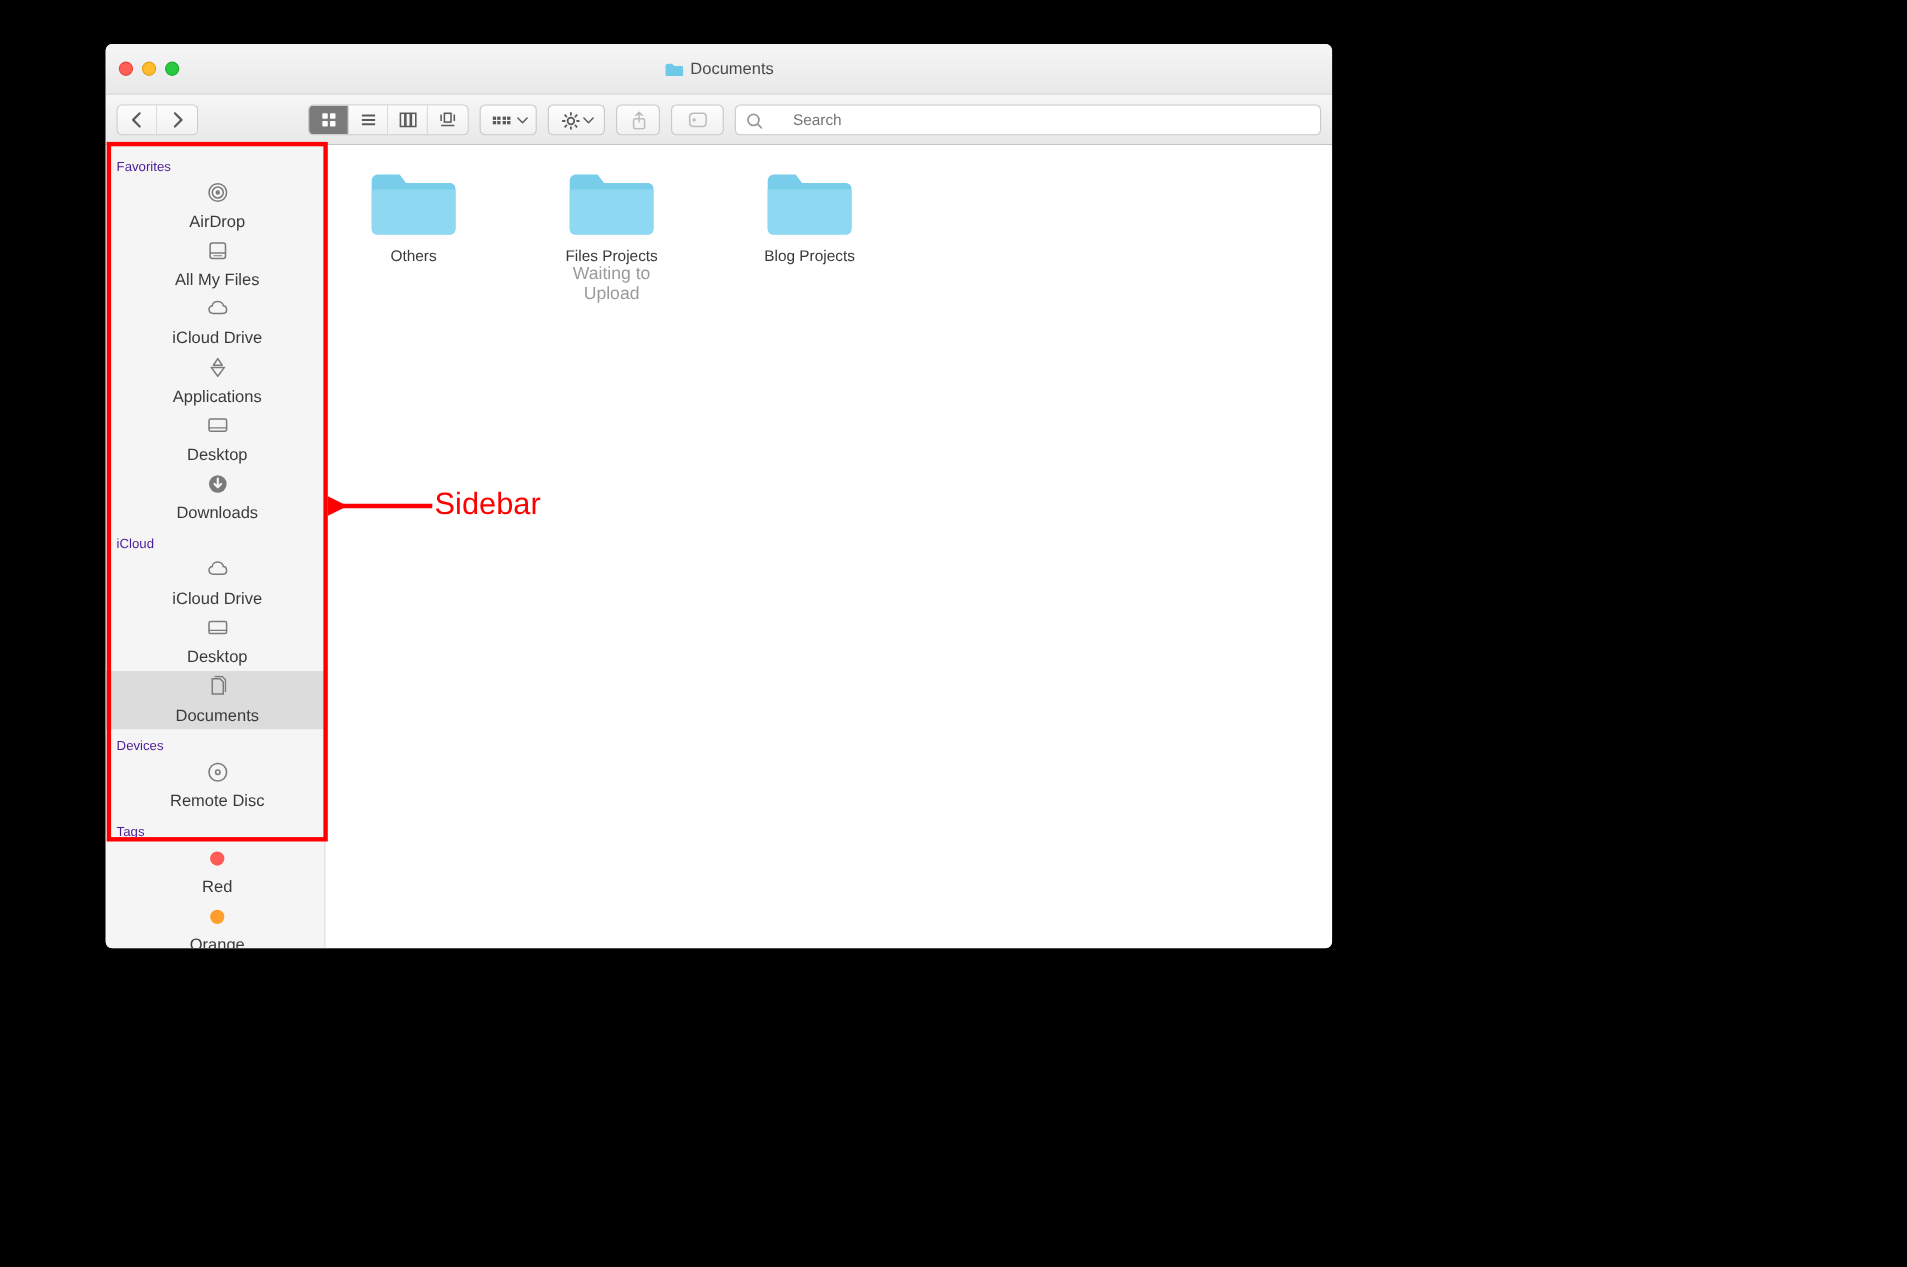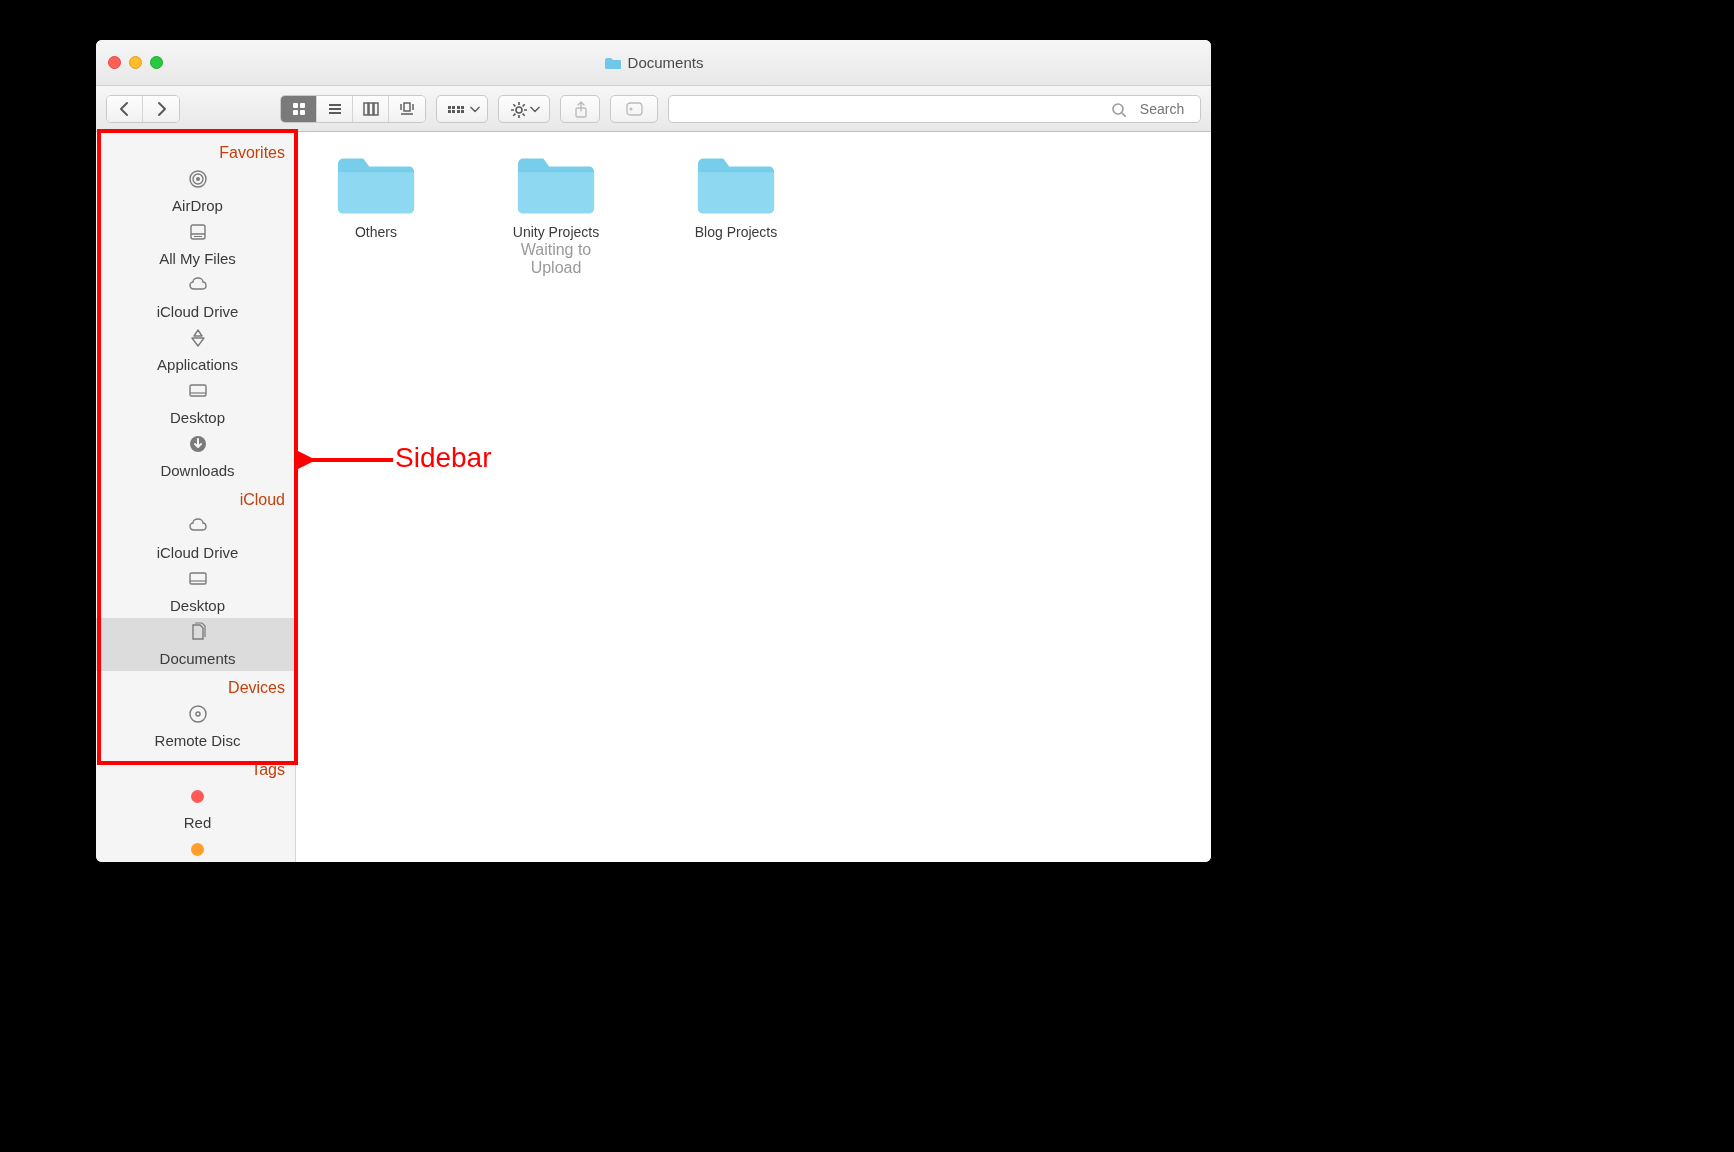--- a/index.html
+++ b/index.html
@@ -103,46 +103,45 @@
     flex:1;
     height:28px;
     border:1px solid #c9c9c9;
     border-radius:5px;
     background:#fff;
     display:flex;
     align-items:center;
     padding:0 8px;
     color:#9a9a9a;
     font-size:14px;
-    justify-content:flex-end;
-    gap:6px;
+    justify-content:flex-start;
+    gap:20px;
   }
   .search input{
     border:none;outline:none;background:transparent;
     font-size:14px;color:#333;text-align:center;width:60px;
   }
   
   .body {
     flex:1;
     display:flex;
     min-height:0;
   }
   .sidebar {
     width:200px;
     background:#f6f5f6;
     border-right:1px solid #d6d6d6;
     overflow:hidden;
     padding-top:4px;
   }
   .section-head {
-    font-size:16px;
-    color:#c2410c;
+    font-size:12px;
+    color:#4c1d95;
     padding:8px 10px 3px 10px;
     font-weight:500;
-    text-align:right;
   }
   .side-item{
     display:flex;align-items:center;gap:8px;
     padding:4px 10px 4px 14px;
     font-size:15px;
     color:#3a3a3a;
     cursor:default;
     flex-direction:column;
   }
   .side-item .icn{
@@ -524,21 +523,21 @@
             </svg>
           </div>
           <div class="file-label">Others</div>
         </div>
         <div class="file-item">
           <div class="folder-icn">
             <svg viewBox="0 0 86 70" width="84" height="70">
               <use href="#folder-large"></use>
             </svg>
           </div>
-          <div class="file-label">Unity Projects</div>
+          <div class="file-label">Files Projects</div>
           <div class="file-sub">Waiting to Upload</div>
         </div>
         <div class="file-item">
           <div class="folder-icn">
             <svg viewBox="0 0 86 70" width="84" height="70">
               <use href="#folder-large"></use>
             </svg>
           </div>
           <div class="file-label">Blog Projects</div>
         </div>

